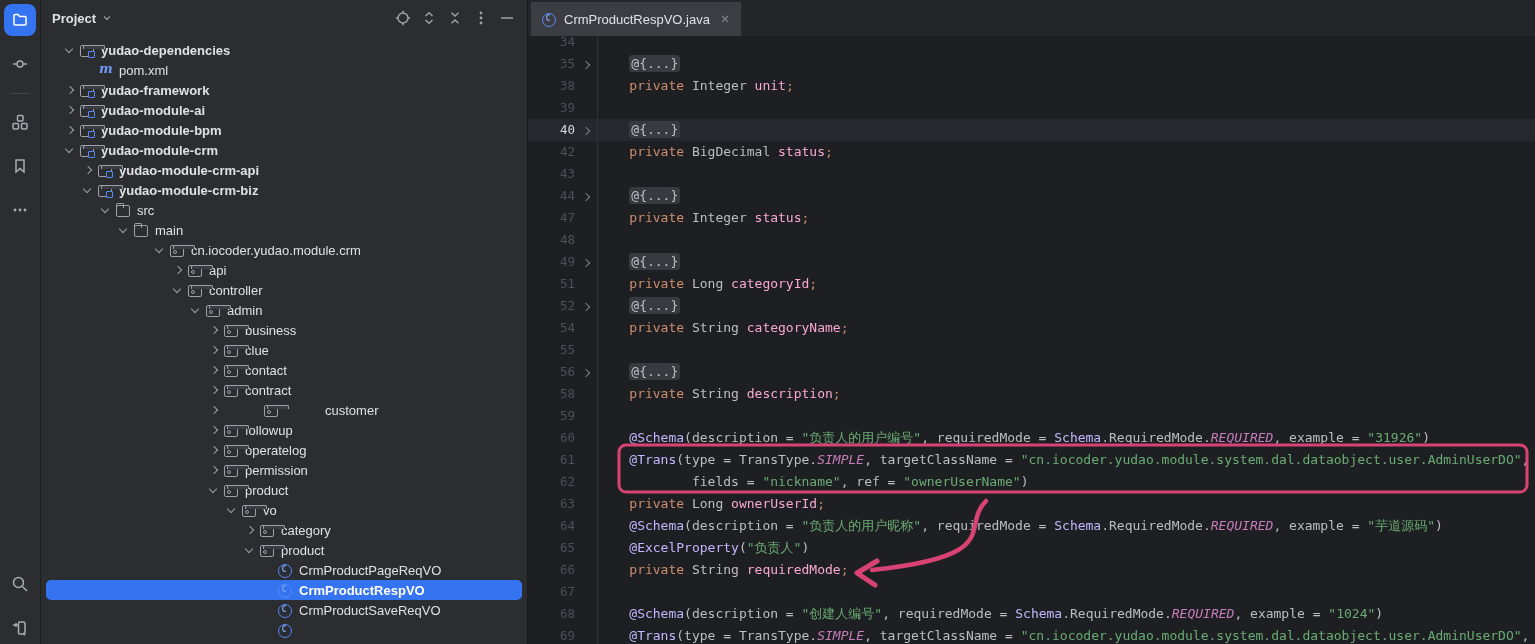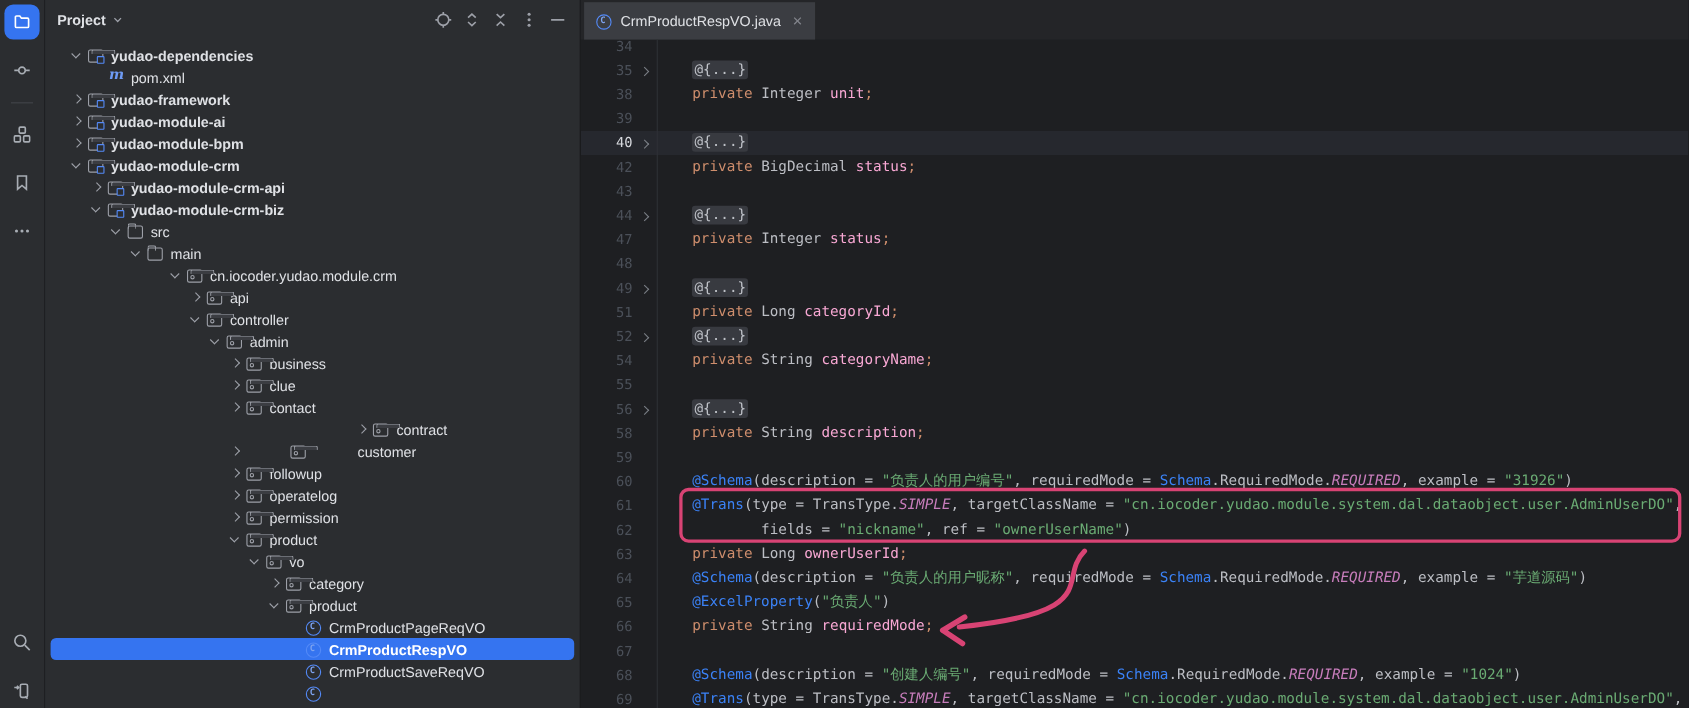--- a/index.html
+++ b/index.html
@@ -79,21 +79,21 @@
   .ln { width:47px; text-align:right; color:#4B5059; font-size:12.5px; flex:none; }
   .crow.hl .ln { color:#D6D8DD; }
   .foldc { width:23px; position:relative; flex:none; }
   .foldc.has::before { content:""; position:absolute; left:8px; top:9px; width:5px; height:5px;
     border-right:1.4px solid #7A7E85; border-top:1.4px solid #7A7E85; transform:rotate(45deg); }
   .code { flex:1; }
   .tk-pln { color:#BCBEC4; }
   .tk-kw  { color:#CF8E6D; }
   .tk-smc { color:#CF8E6D; }
   .tk-fld { color:#f9a8d4; }
-  .tk-ann { color:#3b82f6; }
+  .tk-ann { color:#c4b5fd; }
   .tk-str { color:#6AAB73; }
   .tk-cst { color:#C77DBB; font-style:italic; }
   .tk-chip { color:#BFC2C8; background:#383A40; border-radius:3px; padding:1px 2px; }
 
   .overlay { position:absolute; left:0; top:0; width:1535px; height:644px;
              pointer-events:none; z-index:5; }
 </style>
 </head>
 <body>
 
@@ -312,21 +312,21 @@
           <span class="lbl">clue</span>
         </div>
         <div class="trow" style="padding-left: 159px;">
           <span class="tchev col"></span>
           <span class="ic ic-package">
             <span class="tab"></span>
             <span class="dot"></span>
           </span>
           <span class="lbl">contact</span>
         </div>
-        <div class="trow" style="padding-left: 159px; justify-content: center;">
+        <div class="trow" style="padding-left: 159px;">
           <span class="tchev col"></span>
           <span class="ic ic-package">
             <span class="tab"></span>
             <span class="dot"></span>
           </span>
           <span class="lbl">contract</span>
         </div>
         <div class="trow" style="padding-left: 159px; gap: 40px;">
           <span class="tchev col"></span>
           <span class="ic ic-package">

